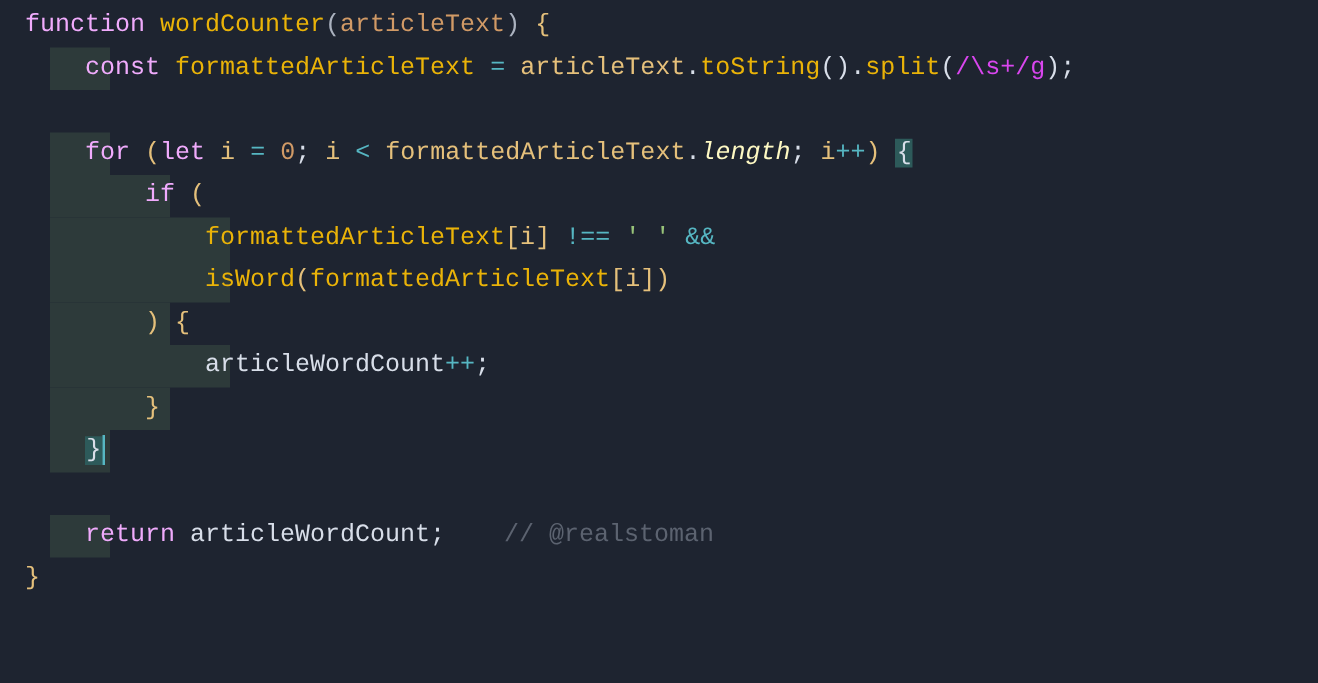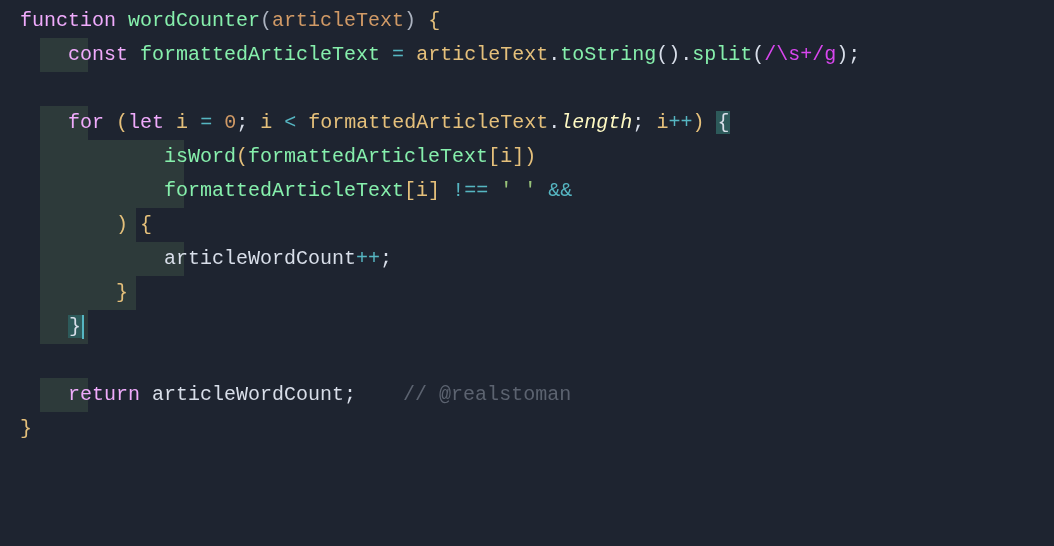--- a/index.html
+++ b/index.html
@@ -38,21 +38,21 @@
   }
   .gutter-mark.deeper {
     width: 144px;
   }
   .content {
     position: relative;
     z-index: 1;
   }
   
   .kw { color: #f0abfc; }       
-  .fn-name { color: #86efac; }  
+  .fn-name { color: #eab308; }  
   .param { color: #d19a66; }  
   .ident { color: #e5c07b; }    
   .op { color: #56b6c2; }       
   .punct { color: #e5c07b; }    
   .punct-dim { color: #abb2bf; }
   .str { color: #98c379; }      
   .regex { color: #d946ef; }    
   .num { color: #d19a66; }
   .prop { color: #fef9c3; font-style: italic; }    
   .comment { color: #5c6370; margin-left: 35px; }
@@ -75,24 +75,25 @@
 
 <div class="line"><span class="content"><span class="kw">function</span> <span class="fn-name">wordCounter</span><span class="punct-dim">(</span><span class="param">articleText</span><span class="punct-dim">)</span> <span class="punct">{</span></span></div>
 
 <div class="line"><span class="gutter-mark"></span><span class="content">    <span class="kw">const</span> <span class="fn-name">formattedArticleText</span> <span class="op">=</span> <span class="ident">articleText</span><span class="white">.</span><span class="fn-name">toString</span><span class="white">()</span><span class="white">.</span><span class="fn-name">split</span><span class="white">(</span><span class="regex">/\s+/g</span><span class="white">)</span><span class="white">;</span></span></div>
 
 
 <div class="line"><span class="content"> </span></div>
 
 <div class="line"><span class="gutter-mark"></span><span class="content">    <span class="kw">for</span> <span class="punct">(</span><span class="kw">let</span> <span class="ident">i</span> <span class="op">=</span> <span class="num">0</span><span class="white">;</span> <span class="ident">i</span> <span class="op">&lt;</span> <span class="ident">formattedArticleText</span><span class="white">.</span><span class="prop">length</span><span class="white">;</span> <span class="ident">i</span><span class="op">++</span><span class="punct">)</span> <span class="match-brace">{</span></span></div>
 
+<div class="line"><span class="gutter-mark deep"></span><span class="content">        <span class="kw">if</span> <span class="punct">(</span></span></div>
+
+<div class="line"><span class="gutter-mark deeper"></span><span class="content">            <span class="fn-name">formattedArticleText</span><span class="punct">[</span><span class="ident">i</span><span class="punct">]</span> <span class="op">!==</span> <span class="str">' '</span> <span class="op">&amp;&amp;</span></span></div>
 
 <div class="line"><span class="gutter-mark deeper"></span><span class="content">            <span class="fn-name">isWord</span><span class="punct">(</span><span class="fn-name">formattedArticleText</span><span class="punct">[</span><span class="ident">i</span><span class="punct">]</span><span class="punct">)</span></span></div>
-
-<div class="line"><span class="gutter-mark deeper"></span><span class="content">            <span class="fn-name">formattedArticleText</span><span class="punct">[</span><span class="ident">i</span><span class="punct">]</span> <span class="op">!==</span> <span class="str">' '</span> <span class="op">&amp;&amp;</span></span></div>
 
 <div class="line"><span class="gutter-mark deep"></span><span class="content">        <span class="punct">)</span> <span class="punct">{</span></span></div>
 
 <div class="line"><span class="gutter-mark deeper"></span><span class="content">            <span class="white">articleWordCount</span><span class="op">++</span><span class="white">;</span></span></div>
 
 <div class="line"><span class="gutter-mark deep"></span><span class="content">        <span class="punct">}</span></span></div>
 
 <div class="line"><span class="gutter-mark"></span><span class="content">    <span class="cursor-brace">}</span><span style="border-left:2px solid #56b6c2;height:24px;display:inline-block;vertical-align:middle;"></span></span></div>
 
 <div class="line"><span class="content"> </span></div>

